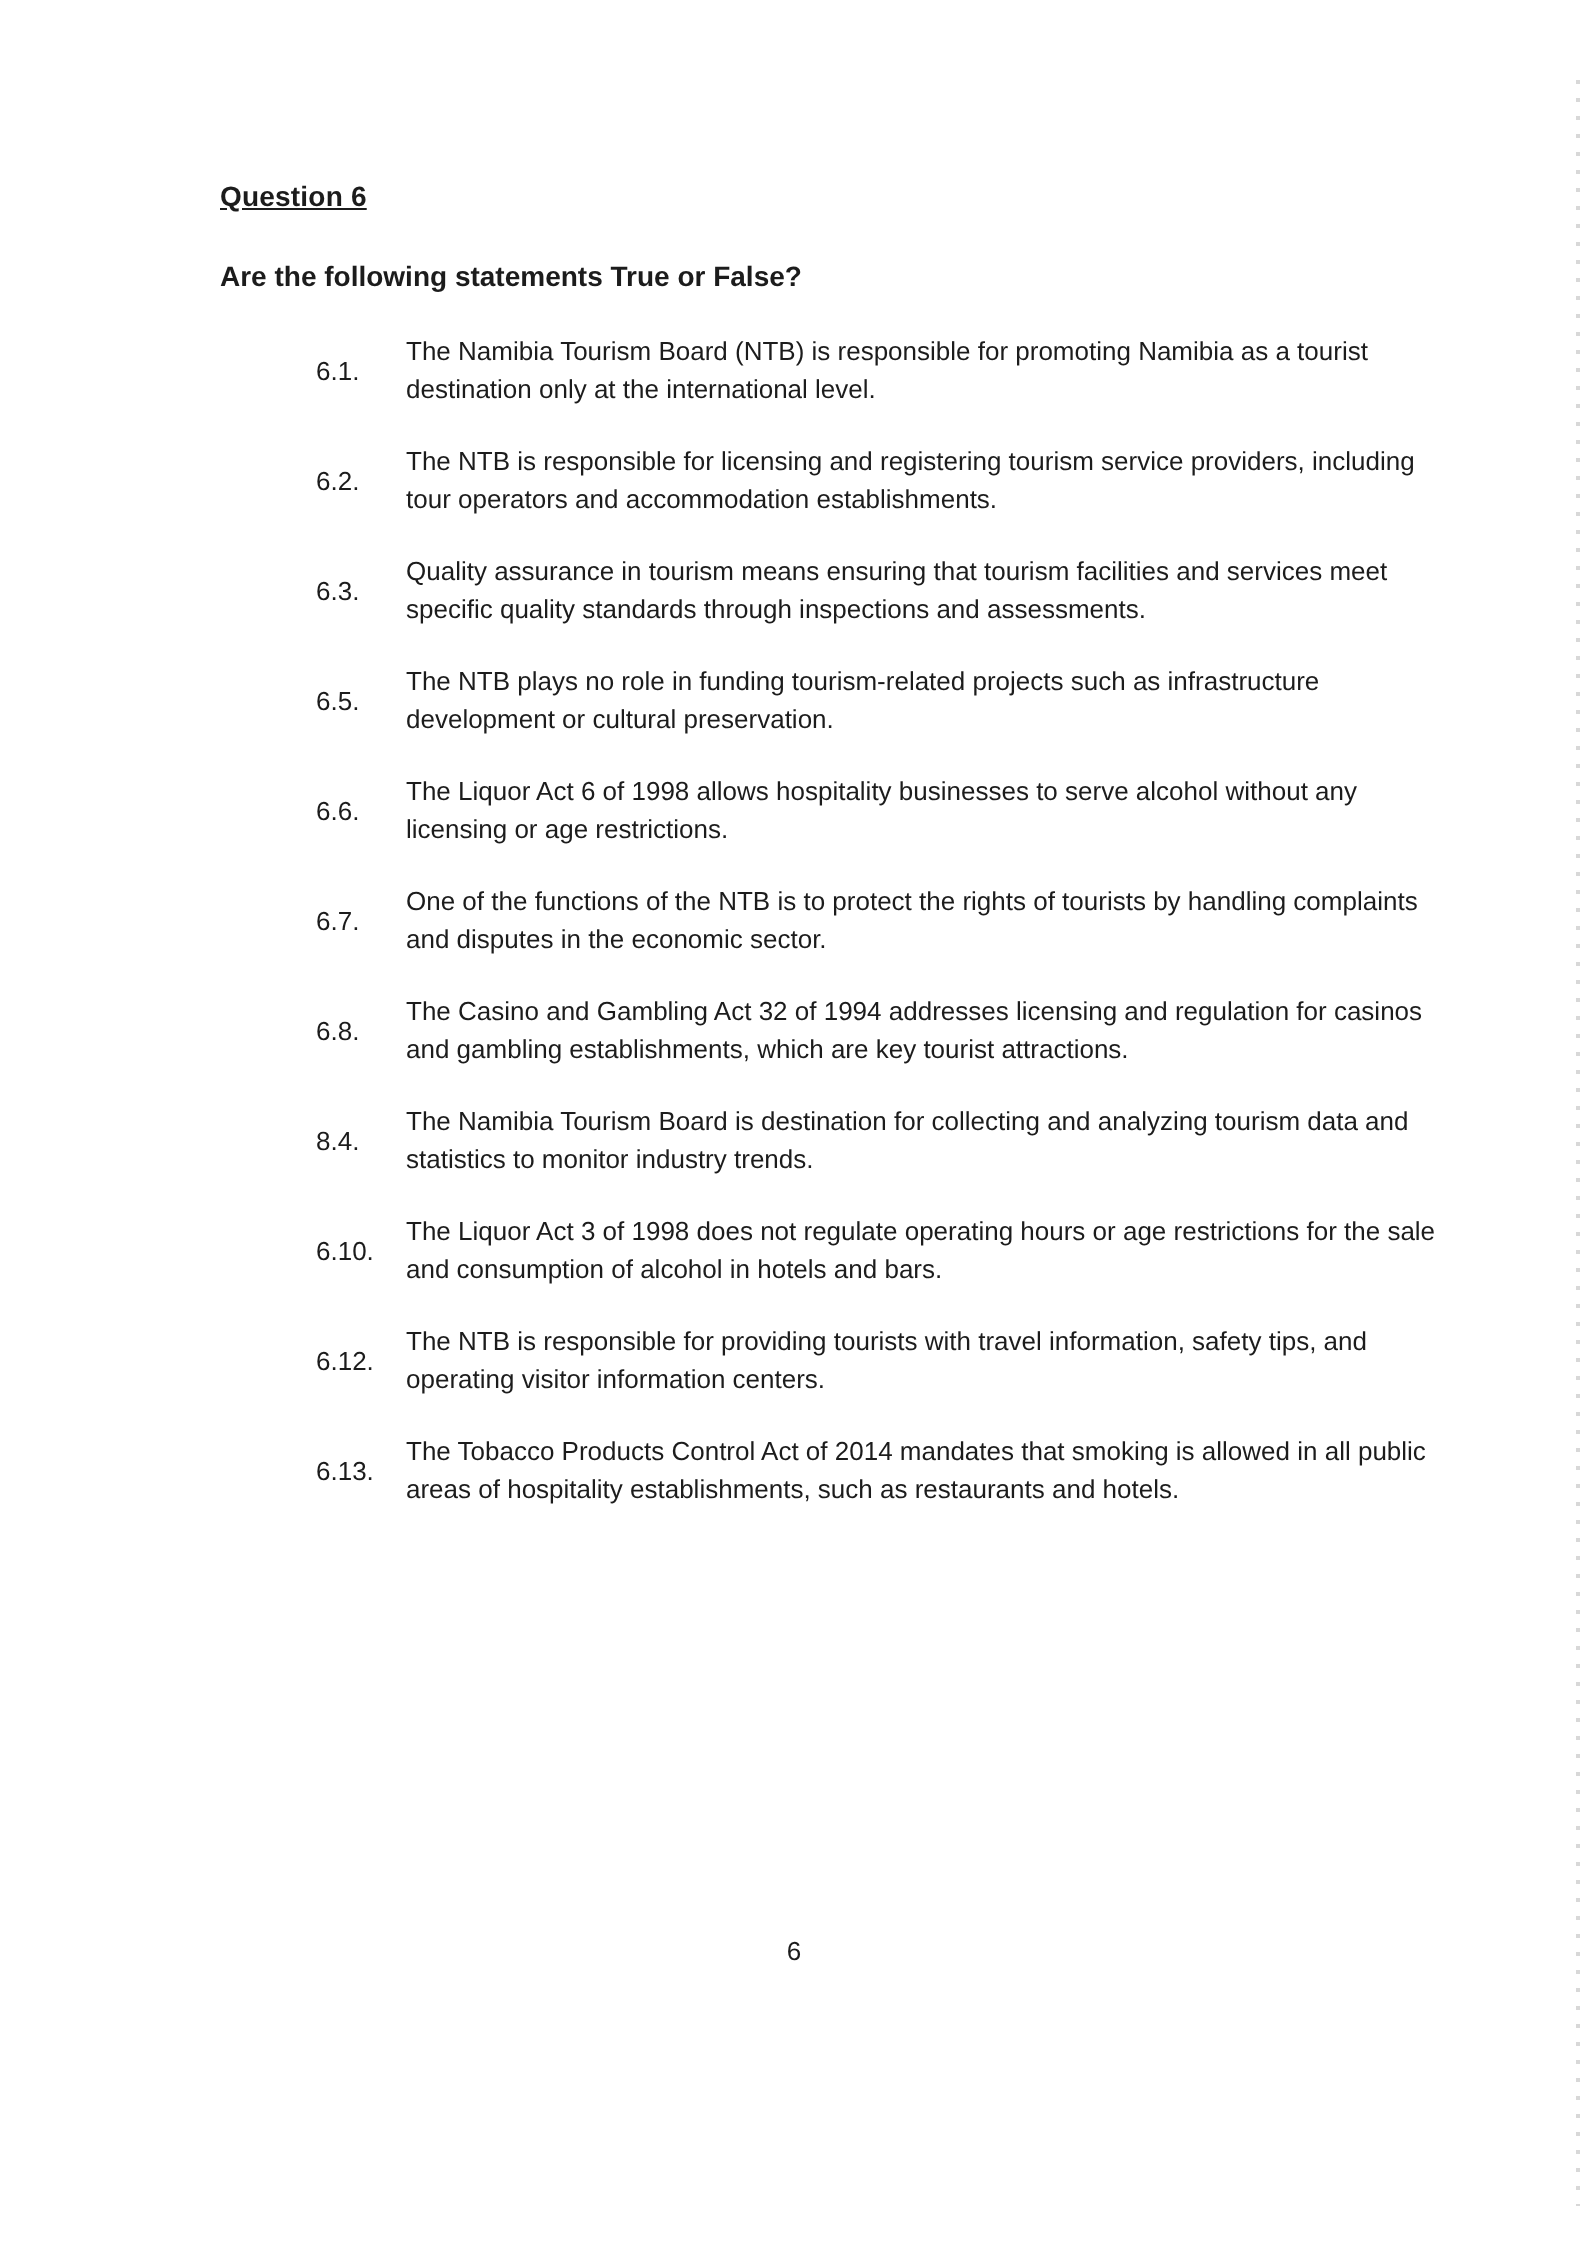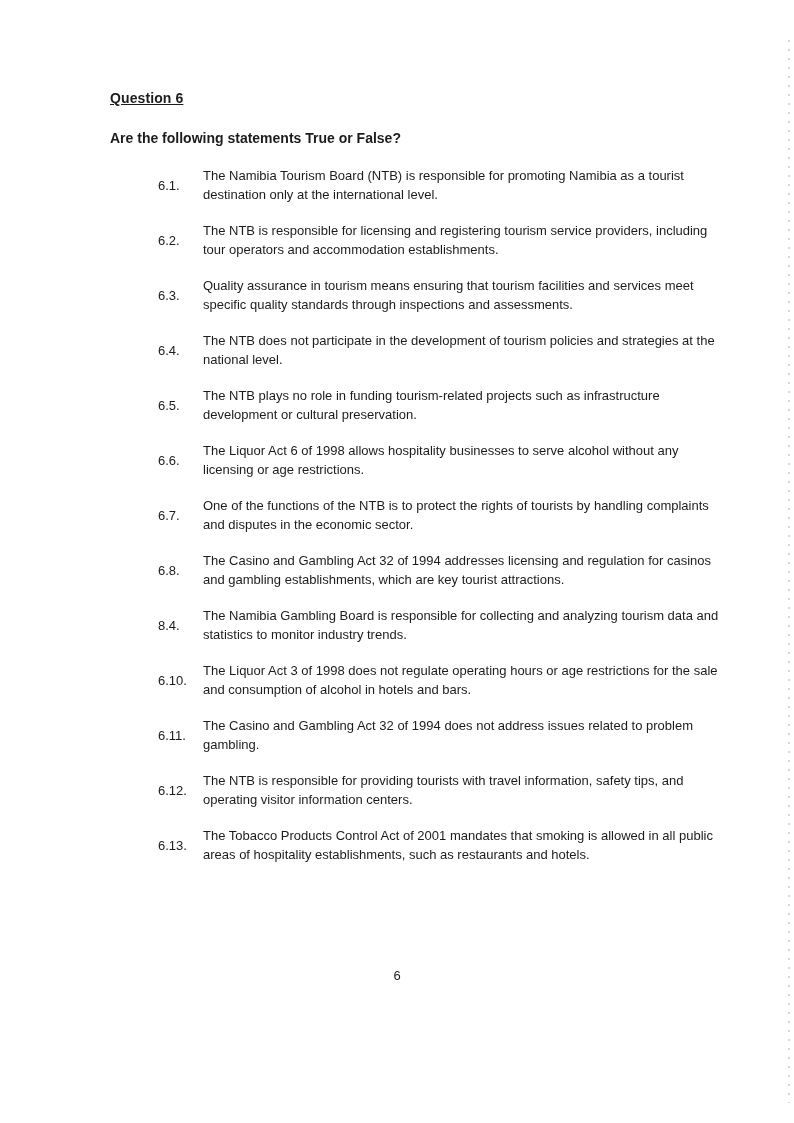--- a/index.html
+++ b/index.html
@@ -97,24 +97,20 @@
   <div class="statement">
     <span class="statement-number">6.2.</span>
     <span class="statement-text">The NTB is responsible for licensing and registering tourism service providers, including tour operators and accommodation establishments.</span>
   </div>
 
   <div class="statement">
     <span class="statement-number">6.3.</span>
     <span class="statement-text">Quality assurance in tourism means ensuring that tourism facilities and services meet specific quality standards through inspections and assessments.</span>
   </div>
 
-  <div class="statement">
-    <span class="statement-number">6.4.</span>
-    <span class="statement-text">The NTB does not participate in the development of tourism policies and strategies at the national level.</span>
-  </div>
 
   <div class="statement">
     <span class="statement-number">6.5.</span>
     <span class="statement-text">The NTB plays no role in funding tourism-related projects such as infrastructure development or cultural preservation.</span>
   </div>
 
   <div class="statement">
     <span class="statement-number">6.6.</span>
     <span class="statement-text">The Liquor Act 6 of 1998 allows hospitality businesses to serve alcohol without any licensing or age restrictions.</span>
   </div>
@@ -124,40 +120,36 @@
     <span class="statement-text">One of the functions of the NTB is to protect the rights of tourists by handling complaints and disputes in the economic sector.</span>
   </div>
 
   <div class="statement">
     <span class="statement-number">6.8.</span>
     <span class="statement-text">The Casino and Gambling Act 32 of 1994 addresses licensing and regulation for casinos and gambling establishments, which are key tourist attractions.</span>
   </div>
 
   <div class="statement">
     <span class="statement-number">8.4.</span>
-    <span class="statement-text">The Namibia Gambling Board is responsible for collecting and analyzing tourism data and statistics to monitor industry trends.</span>
+    <span class="statement-text">The Namibia Tourism Board is destination for collecting and analyzing tourism data and statistics to monitor industry trends.</span>
   </div>
 
   <div class="statement">
     <span class="statement-number">6.10.</span>
     <span class="statement-text">The Liquor Act 3 of 1998 does not regulate operating hours or age restrictions for the sale and consumption of alcohol in hotels and bars.</span>
   </div>
 
-  <div class="statement">
-    <span class="statement-number">6.11.</span>
-    <span class="statement-text">The Casino and Gambling Act 32 of 1994 does not address issues related to problem gambling.</span>
-  </div>
 
   <div class="statement">
     <span class="statement-number">6.12.</span>
     <span class="statement-text">The NTB is responsible for providing tourists with travel information, safety tips, and operating visitor information centers.</span>
   </div>
 
   <div class="statement">
     <span class="statement-number">6.13.</span>
-    <span class="statement-text">The Tobacco Products Control Act of 2001 mandates that smoking is allowed in all public areas of hospitality establishments, such as restaurants and hotels.</span>
+    <span class="statement-text">The Tobacco Products Control Act of 2014 mandates that smoking is allowed in all public areas of hospitality establishments, such as restaurants and hotels.</span>
   </div>
 
 </div>
   </div>
 
   <div class="page-number">6</div>
 </div>
 
 </body></html>

